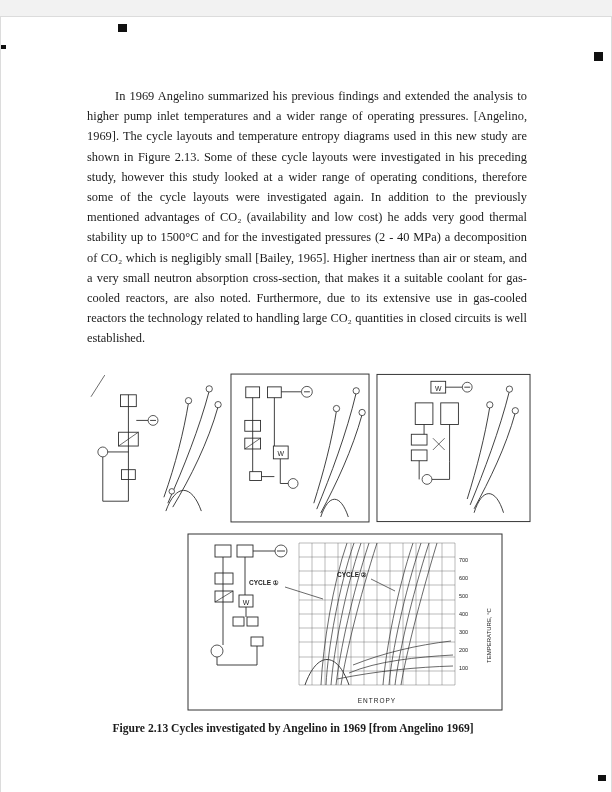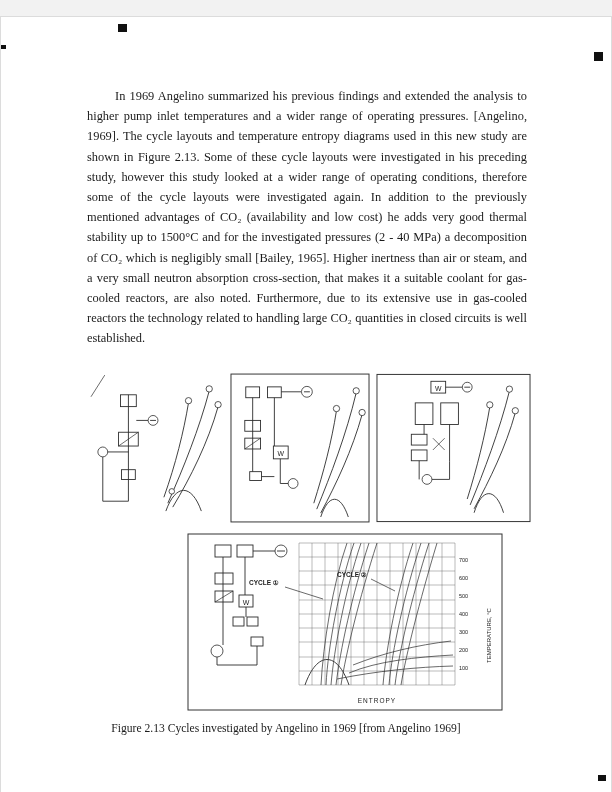--- a/index.html
+++ b/index.html
@@ -13,22 +13,22 @@
     position:absolute; left:86px; top:69px; width:440px;
     font-size:12.4px; line-height:20.2px; text-align:justify;
     text-indent:28px;
   }
   .figure-top {
     position:absolute; left:88px; top:352px; width:442px; height:160px;
     display:flex; justify-content:space-between; align-items:flex-start;
   }
   .figure-bottom { position:absolute; left:186px; top:516px; width:316px; height:178px; }
   .caption {
-    position:absolute; left:7px; top:705px; width:556px;
-    text-align:center; font-weight:normal; font-size:11.6px;
+    position:absolute; left:14px; top:705px; width:556px;
+    text-align:center; font-weight:bold; font-size:11.6px;
   }
   .page-number {
     position:absolute; left:0; top:741px; width:612px;
     text-align:center; font-size:11px;
   }
   svg { display:block; }
   .ln   { fill:none; stroke:#2a2a2a; stroke-width:0.9; }
   .lnth { fill:none; stroke:#2a2a2a; stroke-width:0.7; }
   .grid { fill:none; stroke:#6a6a6a; stroke-width:0.45; }
   .frame{ fill:none; stroke:#333333; stroke-width:1; }

